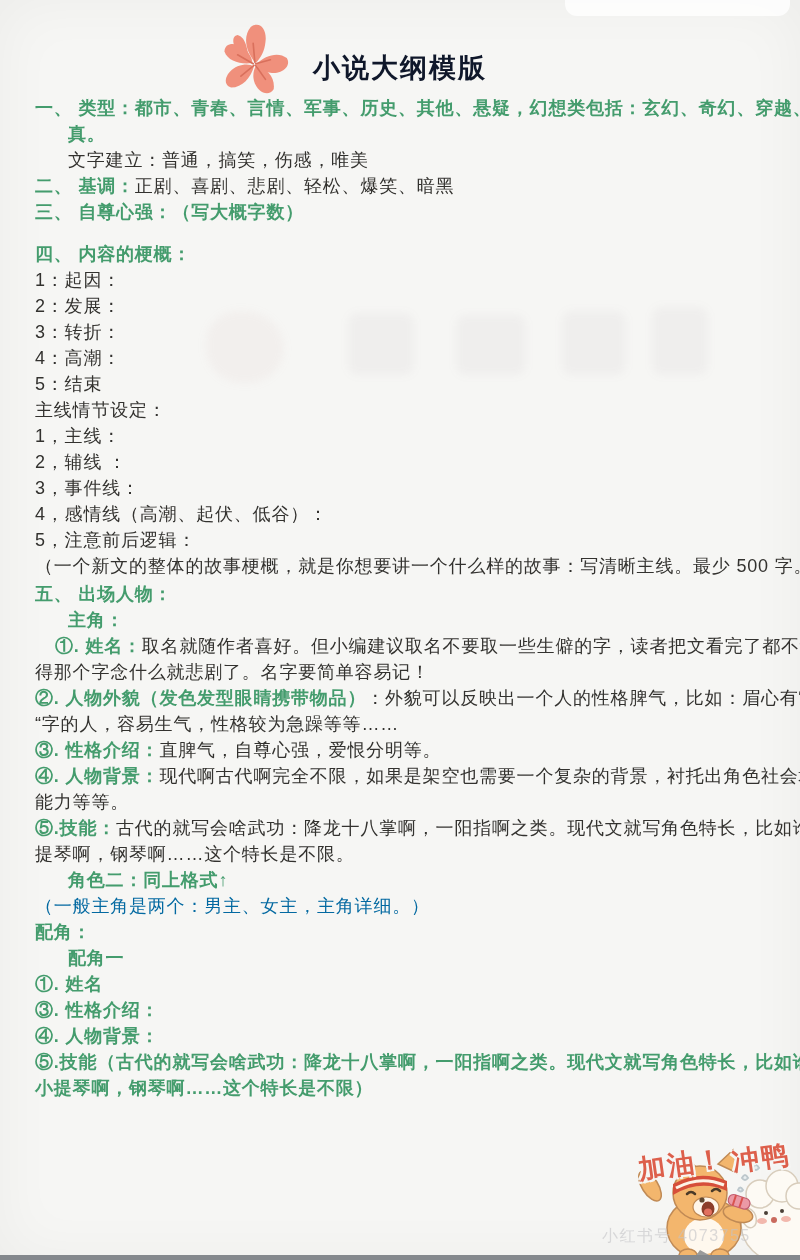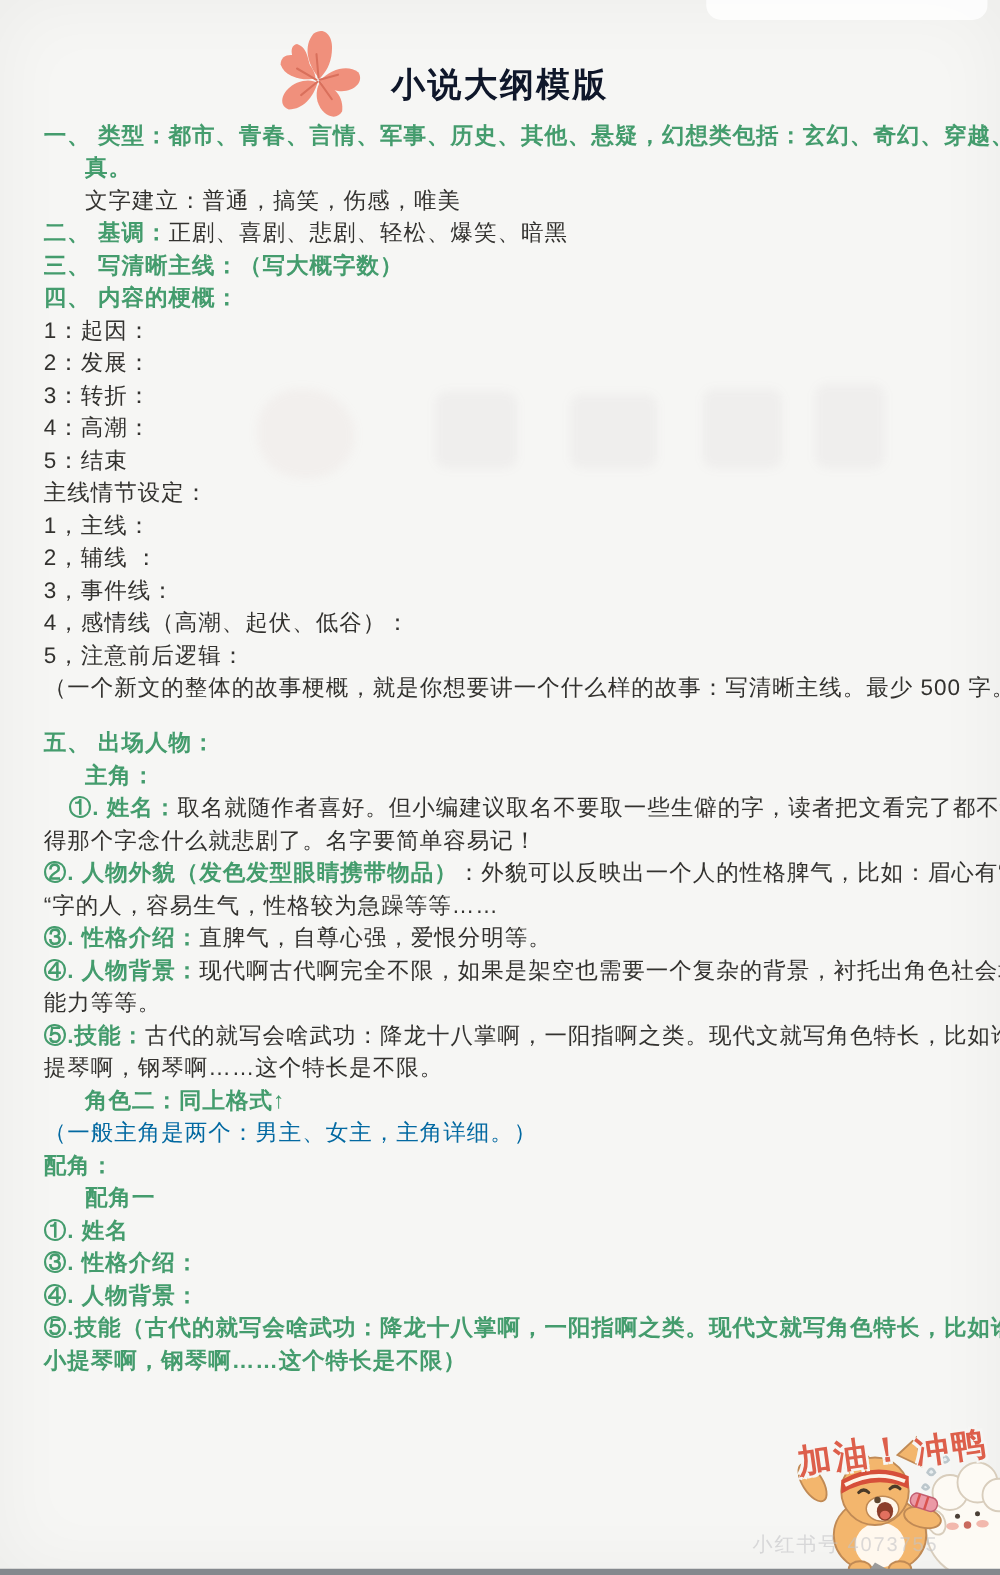--- a/index.html
+++ b/index.html
@@ -93,35 +93,35 @@
     </g>
   </svg>
 
   <div class="title">小说大纲模版</div>
 
   <div class="doc">
       <div class="line i0"><span class="seg-g">一、 类型：都市、青春、言情、军事、历史、其他、悬疑，幻想类包括：玄幻、奇幻、穿越、修</span></div>
       <div class="line i2"><span class="seg-g">真。</span></div>
       <div class="line i2"><span class="seg-k">文字建立：普通，搞笑，伤感，唯美</span></div>
       <div class="line i0"><span class="seg-g">二、 基调：</span><span class="seg-k">正剧、喜剧、悲剧、轻松、爆笑、暗黑</span></div>
-      <div class="line i0"><span class="seg-g">三、 写清晰主线：（写大概字数）</span></div>
-      <div class="line i0" style=""><span class="seg-g">四、 内容的梗概：</span></div>
+      <div class="line i0"><span class="seg-g">三、 自尊心强：（写大概字数）</span></div>
+      <div class="line i0" style="margin-top: 16px;"><span class="seg-g">四、 内容的梗概：</span></div>
       <div class="line i0"><span class="seg-k">1：起因：</span></div>
       <div class="line i0"><span class="seg-k">2：发展：</span></div>
       <div class="line i0"><span class="seg-k">3：转折：</span></div>
       <div class="line i0"><span class="seg-k">4：高潮：</span></div>
       <div class="line i0"><span class="seg-k">5：结束</span></div>
       <div class="line i0"><span class="seg-k">主线情节设定：</span></div>
       <div class="line i0"><span class="seg-k">1，主线：</span></div>
       <div class="line i0"><span class="seg-k">2，辅线 ：</span></div>
       <div class="line i0"><span class="seg-k">3，事件线：</span></div>
       <div class="line i0"><span class="seg-k">4，感情线（高潮、起伏、低谷）：</span></div>
       <div class="line i0"><span class="seg-k">5，注意前后逻辑：</span></div>
       <div class="line i0"><span class="seg-k">（一个新文的整体的故事梗概，就是你想要讲一个什么样的故事：写清晰主线。最少 500 字。）</span></div>
-      <div class="line i0" style="margin-top: 18px;"><span class="seg-g">五、 出场人物：</span></div>
+      <div class="line i0" style="margin-top: 2px;"><span class="seg-g">五、 出场人物：</span></div>
       <div class="line i2"><span class="seg-g">主角：</span></div>
       <div class="line i1"><span class="seg-g">①. 姓名：</span><span class="seg-k">取名就随作者喜好。但小编建议取名不要取一些生僻的字，读者把文看完了都不认</span></div>
       <div class="line i0"><span class="seg-k">得那个字念什么就悲剧了。名字要简单容易记！</span></div>
       <div class="line i0"><span class="seg-g">②. 人物外貌（发色发型眼睛携带物品）</span><span class="seg-k">：外貌可以反映出一个人的性格脾气，比如：眉心有“川</span></div>
       <div class="line i0"><span class="seg-k">“字的人，容易生气，性格较为急躁等等……</span></div>
       <div class="line i0"><span class="seg-g">③. 性格介绍：</span><span class="seg-k">直脾气，自尊心强，爱恨分明等。</span></div>
       <div class="line i0"><span class="seg-g">④. 人物背景：</span><span class="seg-k">现代啊古代啊完全不限，如果是架空也需要一个复杂的背景，衬托出角色社会地位，</span></div>
       <div class="line i0"><span class="seg-k">能力等等。</span></div>
       <div class="line i0"><span class="seg-g">⑤.技能：</span><span class="seg-k">古代的就写会啥武功：降龙十八掌啊，一阳指啊之类。现代文就写角色特长，比如谁会小</span></div>
       <div class="line i0"><span class="seg-k">提琴啊，钢琴啊……这个特长是不限。</span></div>

